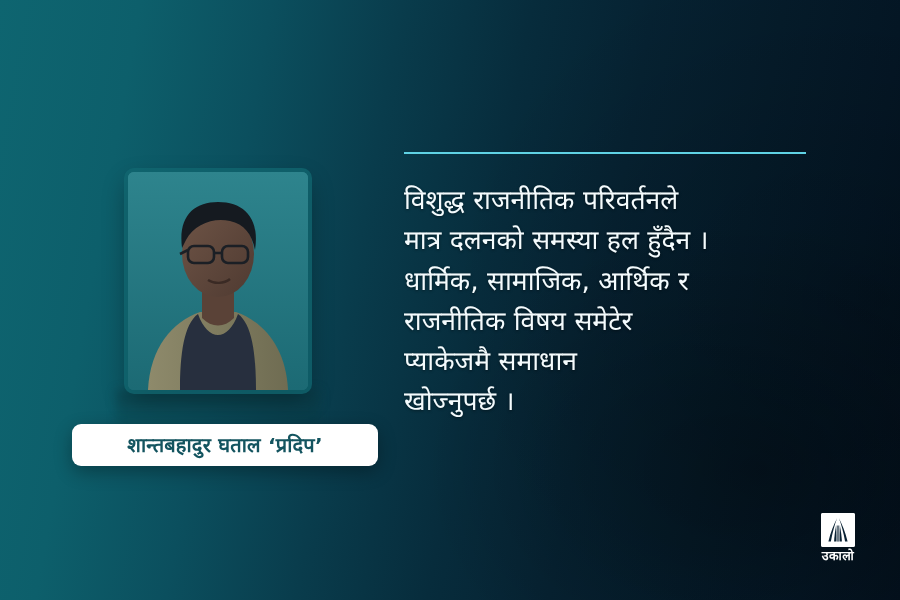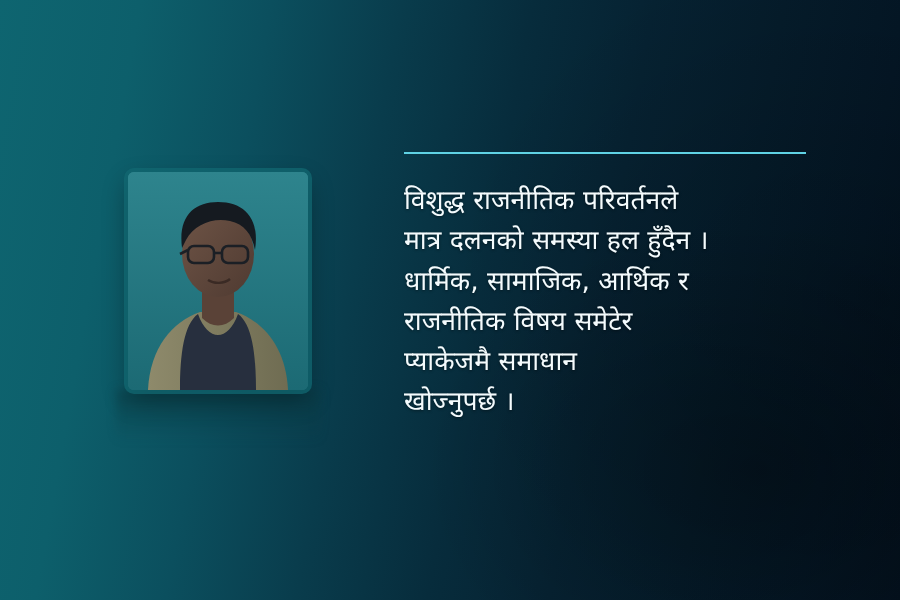--- a/index.html
+++ b/index.html
@@ -212,25 +212,43 @@
           <rect x="94" y="74" width="26" height="17" rx="6"></rect>
           <path d="M86,81 L94,81"></path>
           <path d="M60,78 L52,82"></path>
         </g>
 
         <path d="M80,108 C86,112 96,112 102,107" fill="none" stroke="#3a2a24" stroke-width="2.4"></path>
       </svg>
     </div>
   </div>
 
+  <div id="name-pill">
+    <span id="name-pill-text">शान्तबहादुर घताल ‘प्रदिप’</span>
+  </div>
 
   <div id="quote-block">
     <div id="quote-rule"></div>
     <div id="quote-text">विशुद्ध राजनीतिक परिवर्तनले
 मात्र दलनको समस्या हल हुँदैन ।
 धार्मिक, सामाजिक, आर्थिक र
 राजनीतिक विषय समेटेर
 प्याकेजमै समाधान
 खोज्नुपर्छ ।</div>
   </div>
 
+  <div id="logo">
+    <div id="logo-mark">
+      <svg viewBox="0 0 34 34">
+        <rect width="34" height="34" fill="#ffffff"></rect>
+        <g fill="#0a2234">
+          <path d="M16.1,5.2 C13.0,11.0 9.6,19.0 7.4,28.6 L9.9,28.6 C11.5,19.6 13.6,11.6 16.1,5.2 Z"></path>
+          <path d="M17.9,5.2 C20.4,11.6 22.5,19.6 24.1,28.6 L26.6,28.6 C24.4,19.0 21.0,11.0 17.9,5.2 Z"></path>
+          <path d="M15.2,12.0 C14.0,18.0 13.3,24.0 13.1,28.6 L15.5,28.6 C15.6,23.4 15.4,17.6 15.2,12.0 Z"></path>
+          <path d="M18.8,12.0 C18.6,17.6 18.4,23.4 18.5,28.6 L20.9,28.6 C20.7,24.0 20.0,18.0 18.8,12.0 Z"></path>
+          <rect x="16.4" y="12.5" width="1.2" height="16.1"></rect>
+        </g>
+      </svg>
+    </div>
+    <div id="logo-text">उकालो</div>
+  </div>
 
 </div>
 
 </body></html>

